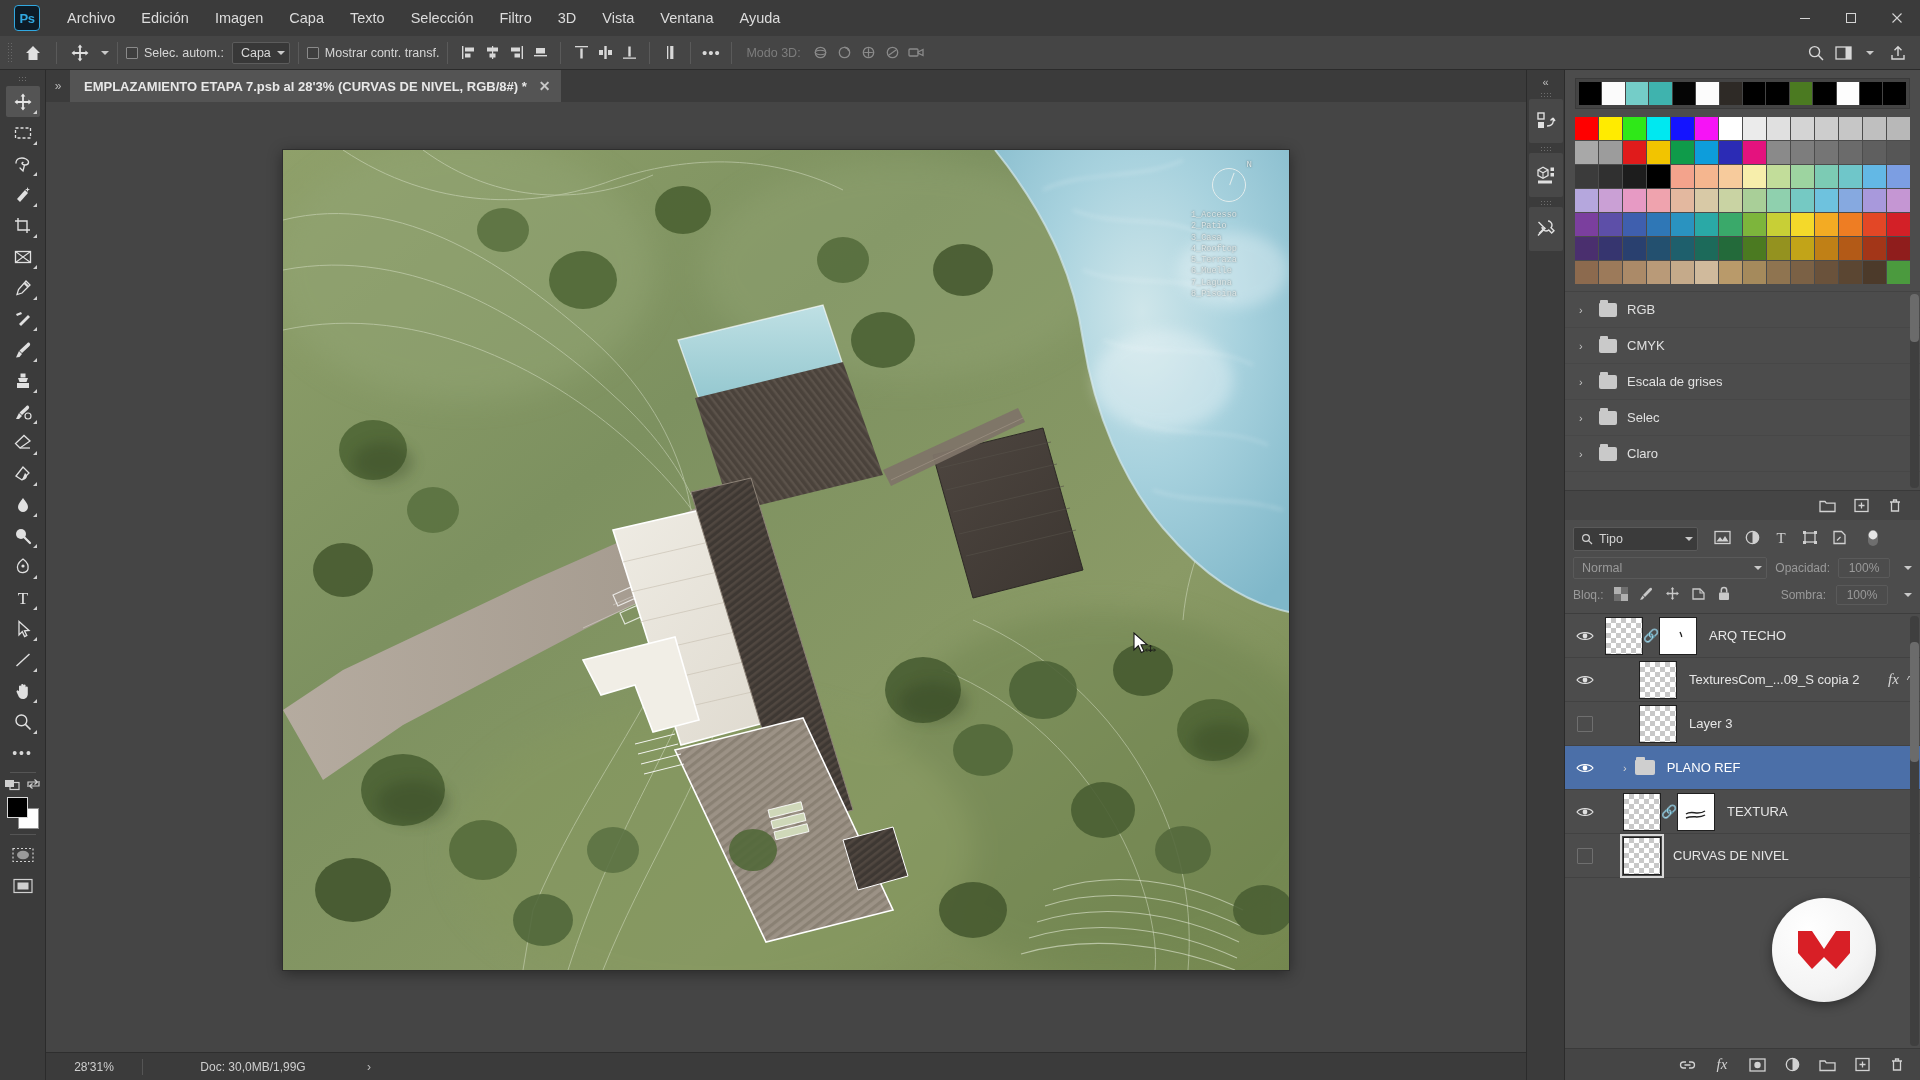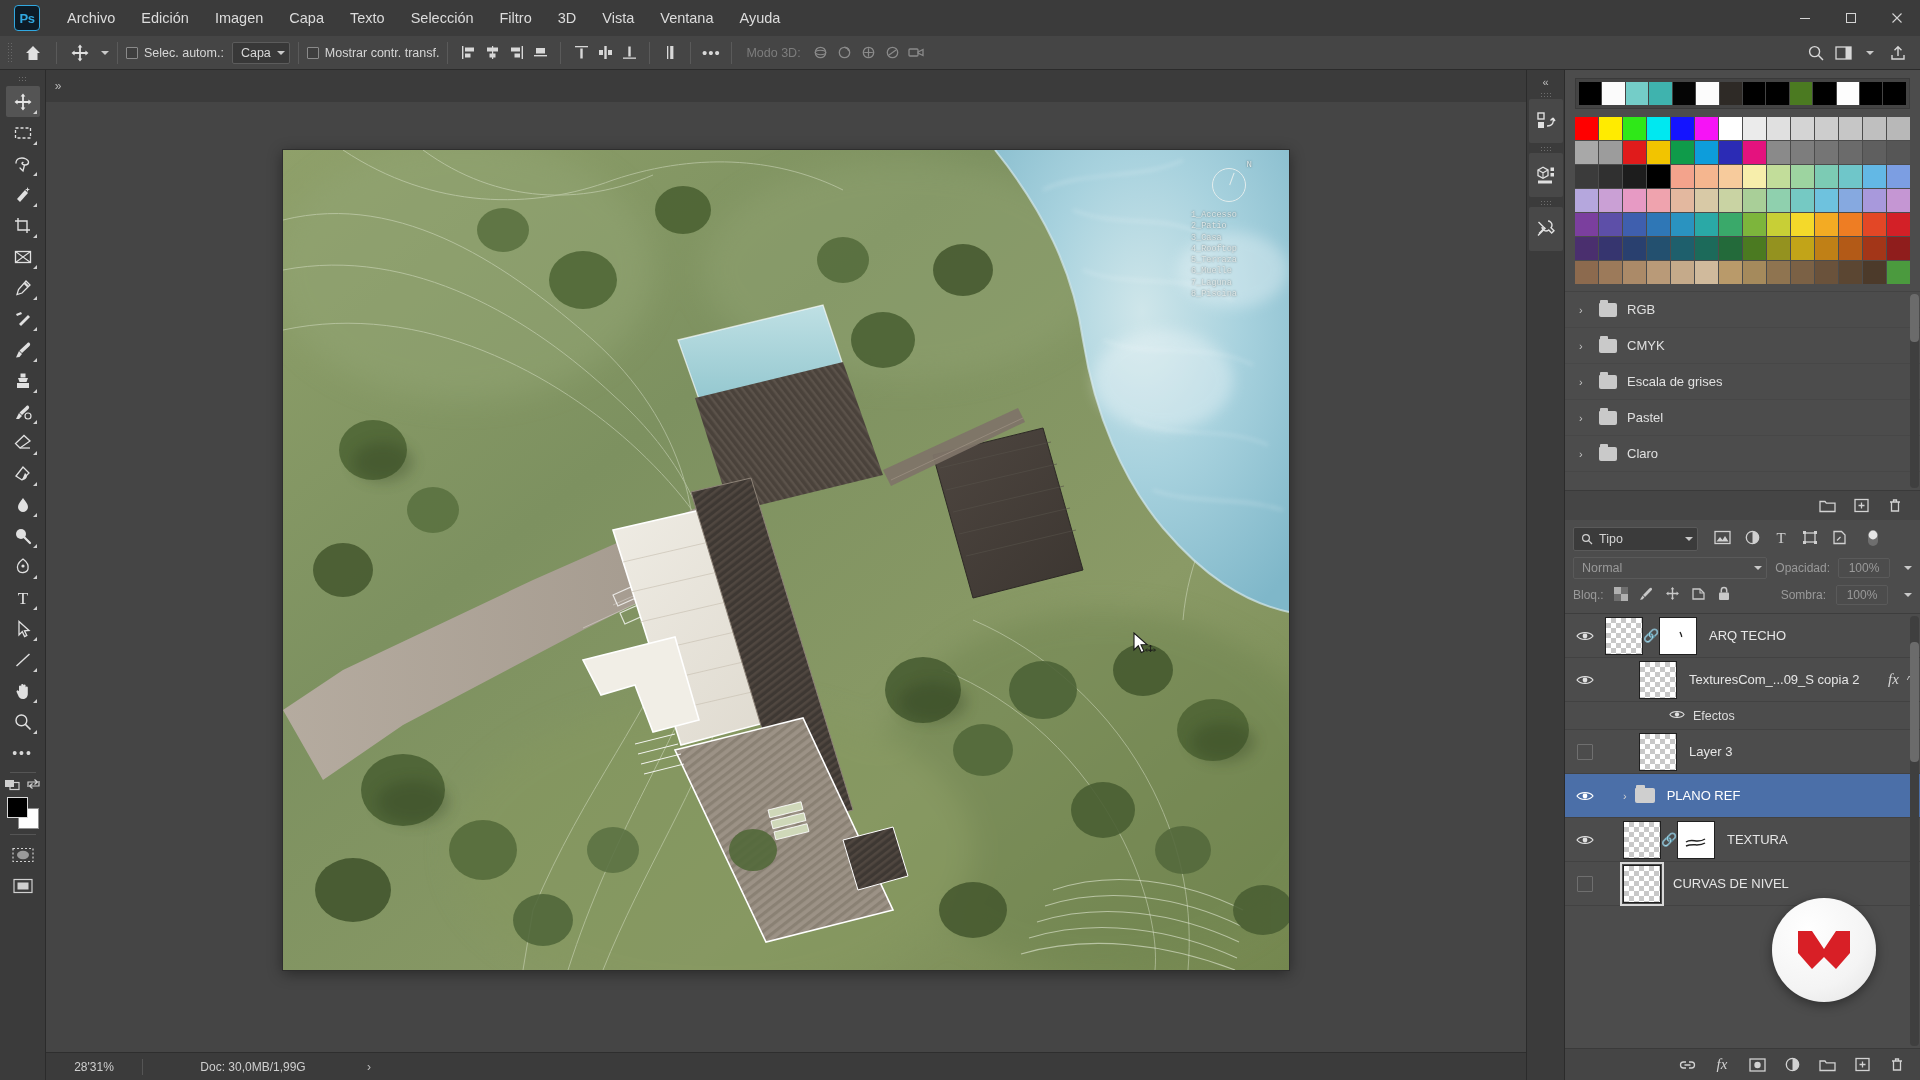--- a/index.html
+++ b/index.html
@@ -518,20 +518,24 @@
         <svg width="20" height="16" viewBox="0 0 20 16">
             <rect x="1" y="1.5" width="18" height="13" fill="none" stroke="#d0d0d0" stroke-width="1.2"></rect>
             <rect x="4.5" y="4.5" width="11" height="7" fill="#d0d0d0"></rect>
           </svg>
       </div>
     </div>
 
     <div class="docarea">
       <div class="tabbar">
         <div class="tab-expander">»</div>
+        <div class="doc-tab">
+          <span>EMPLAZAMIENTO ETAPA 7.psb al 28'3% (CURVAS DE NIVEL, RGB/8#) *</span>
+          <span class="tab-close">✕</span>
+        </div>
       </div>
 
       <div class="canvas-wrap">
         <div class="canvas">
           <div class="art">
             <svg width="1006" height="820" viewBox="0 0 1006 820" style="position:absolute;inset:0;">
               <defs>
                 <linearGradient id="grassG" x1="0" y1="0" x2="1" y2="1">
                   <stop offset="0%" stop-color="#8fa06a"></stop>
                   <stop offset="35%" stop-color="#7d9160"></stop>
@@ -930,21 +934,21 @@
               <span>CMYK</span>
             </div>
             <div class="folder-row">
               <span class="chev">›</span>
               <span class="folder-ico"></span>
               <span>Escala de grises</span>
             </div>
             <div class="folder-row">
               <span class="chev">›</span>
               <span class="folder-ico"></span>
-              <span>Pastel</span>
+              <span>Selec</span>
             </div>
             <div class="folder-row">
               <span class="chev">›</span>
               <span class="folder-ico"></span>
               <span>Claro</span>
             </div>
             <div class="vscroll">
               <div class="thumbbar" style="top:0; height:48px;"></div>
             </div>
           </div>
@@ -1096,29 +1100,20 @@
               <div class="eye-cell">
                 <svg width="18" height="12" viewBox="0 0 18 12">
                     <path d="M1 6 C4 1.5 14 1.5 17 6 C14 10.5 4 10.5 1 6 Z" fill="none" stroke="#e0e0e0" stroke-width="1.2"></path>
                     <circle cx="9" cy="6" r="2.4" fill="#e0e0e0"></circle>
                   </svg>
               </div>
               <div class="thumb" style="margin-left:34px;"></div>
               <span class="layer-name">TexturesCom_...09_S copia 2</span>
               <span class="fx-mark">fx</span>
               <span class="row-chev">^</span>
-            </div>
-            <div class="fx-sub">
-              <span>
-                <svg width="16" height="11" viewBox="0 0 18 12">
-                    <path d="M1 6 C4 1.5 14 1.5 17 6 C14 10.5 4 10.5 1 6 Z" fill="none" stroke="#e0e0e0" stroke-width="1.2"></path>
-                    <circle cx="9" cy="6" r="2.4" fill="#e0e0e0"></circle>
-                  </svg>
-              </span>
-              <span>Efectos</span>
             </div>
 
             <div class="layer-row">
               <div class="eye-cell">
                 <span class="eye-box"></span>
               </div>
               <div class="thumb" style="margin-left:34px;"></div>
               <span class="layer-name">Layer 3</span>
             </div>
 

